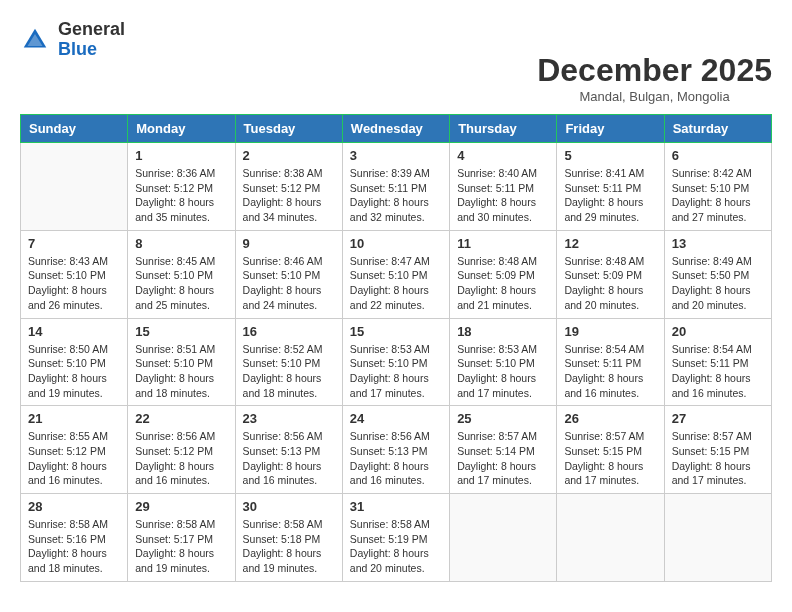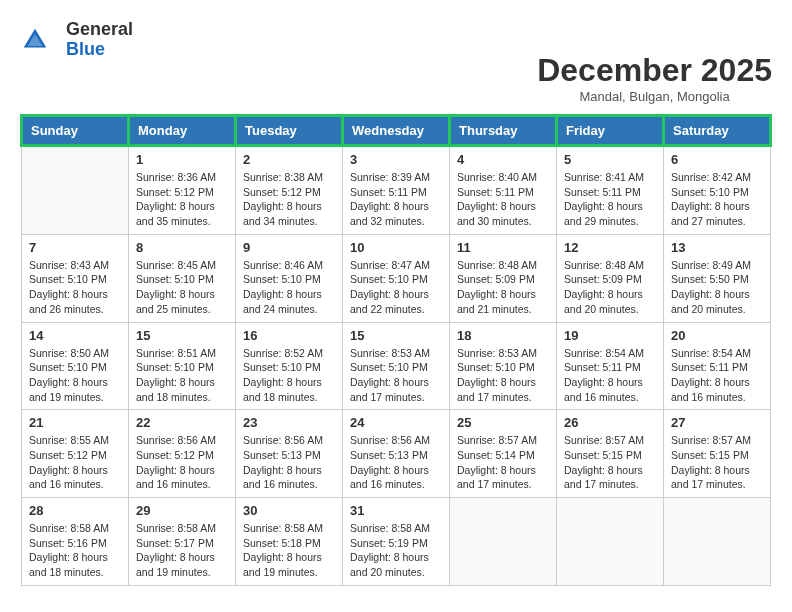--- a/index.html
+++ b/index.html
@@ -12,21 +12,21 @@
     }
     .header {
       display: flex;
       justify-content: space-between;
       align-items: flex-start;
       margin-bottom: 10px;
     }
     .logo {
       display: flex;
       align-items: center;
-      gap: 16px;
+      gap: 8px;
     }
     .logo-text {
       display: flex;
       flex-direction: column;
       font-size: 18px;
       font-weight: bold;
       line-height: 1.1;
     }
     .logo-general { color: #333; }
     .logo-blue { color: #1a6bbf; }
@@ -52,21 +52,21 @@
       border-collapse: collapse;
       border: 1px solid #ccc;
     }
     .calendar th {
       background: #2e75b6;
       color: #fff;
       text-align: left;
       padding: 6px 8px;
       font-size: 13px;
       font-weight: bold;
-      border: 3px solid #22c55e;
+      border: 1px solid #22c55e;
     }
     .calendar td {
       vertical-align: top;
       padding: 5px 7px;
       border: 1px solid #ccc;
       width: 107px;
       min-height: 80px;
       font-size: 11px;
       color: #333;
       background: #fff;

